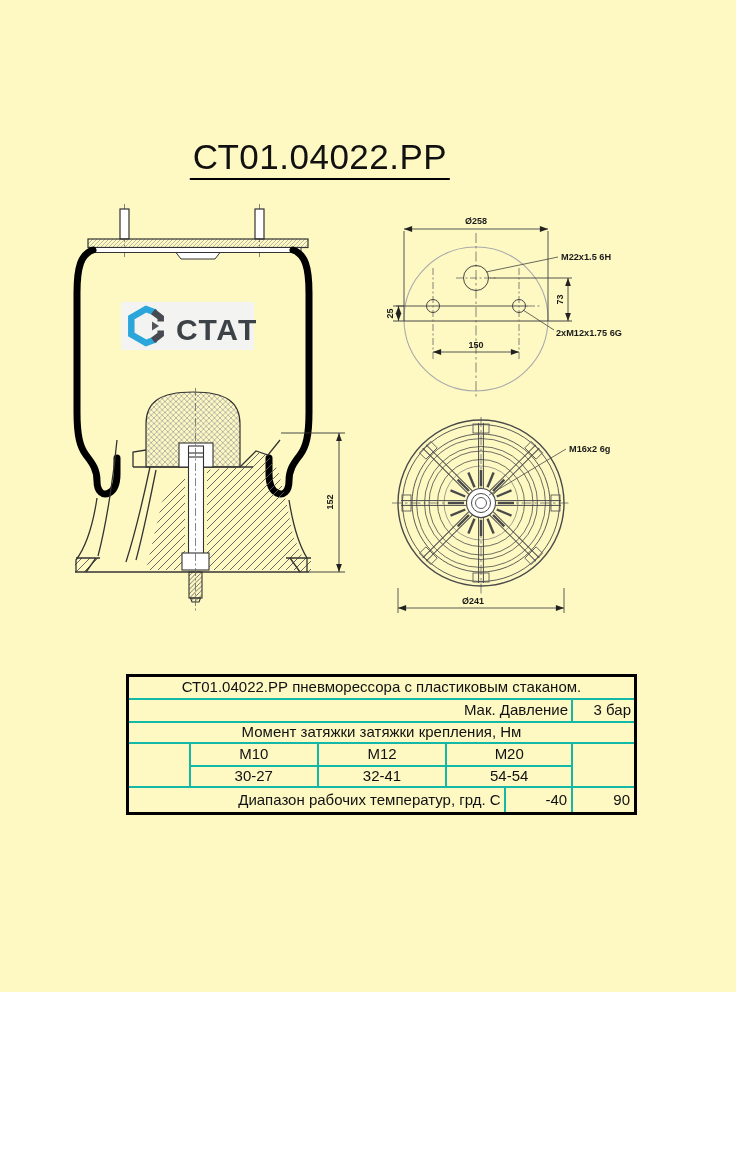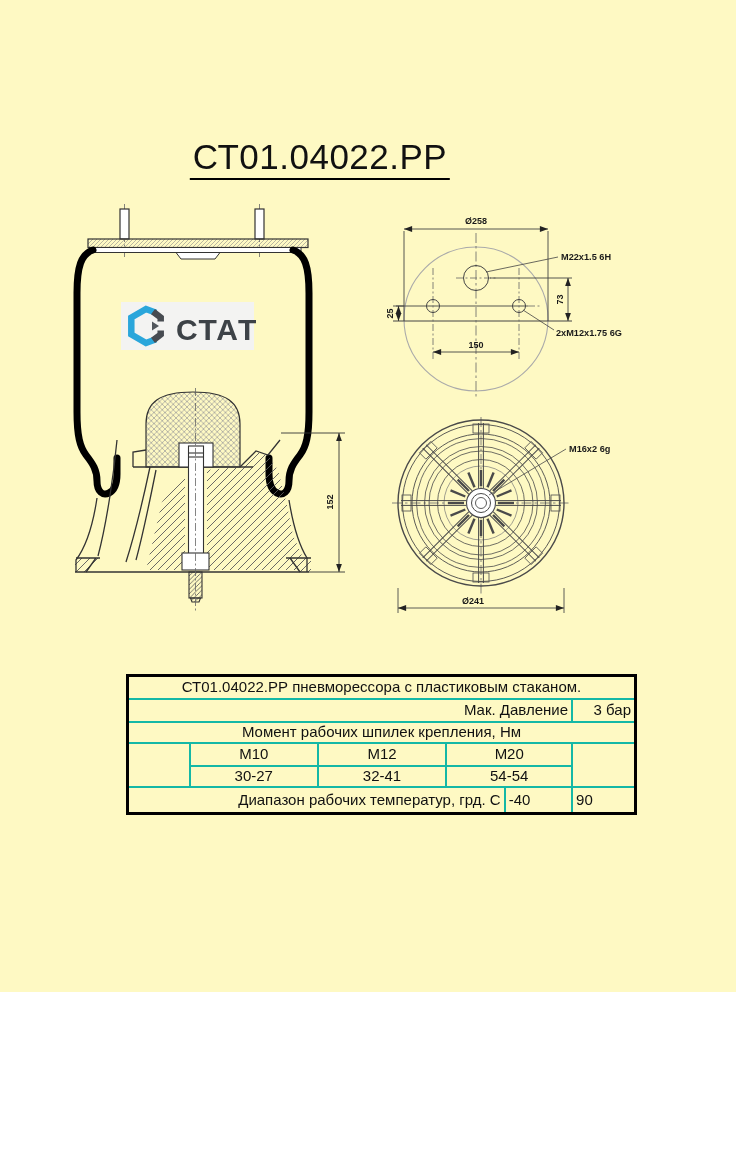--- a/index.html
+++ b/index.html
@@ -12,21 +12,21 @@
   svg text{font-family:"Liberation Sans",sans-serif;fill:#1a1a1a;}
   .dimtxt{font-size:9px;font-weight:600;}
   .lbltxt{font-size:9.2px;font-weight:700;}
   .logotxt{font-size:30px;font-weight:700;fill:#3d4247;letter-spacing:1.5px;}
   table.spec{position:absolute;left:126px;top:674px;width:511px;
              border-collapse:collapse;table-layout:fixed;
              border:3px solid #000;font-size:15px;line-height:1.1;}
   table.spec td{border:2px solid #14b8a6;padding:1px 3px;overflow:hidden;white-space:nowrap;}
   .tc{text-align:center;}
   .tl{text-align:right;padding-left:4px !important;}
-  .tr{padding-right:4px !important;}
+  .tr{text-align:right;padding-right:4px !important;}
 </style>
 </head>
 <body>
 
 <div class="page">
 
   <h1 class="title">СТ01.04022.РР</h1>
 
   <svg class="draw" width="736" height="660" viewBox="0 0 736 660" xmlns="http://www.w3.org/2000/svg">
     <defs>
@@ -217,21 +217,21 @@
     </colgroup>
     <tbody>
         <tr style="height:23px">
       <td colspan="6" class="tc">СТ01.04022.РР пневморессора с пластиковым стаканом.</td>
     </tr>
     <tr style="height:23px">
       <td colspan="5" class="tl">Мак. Давление</td>
       <td class="tl">3 бар</td>
     </tr>
     <tr style="height:21px">
-      <td colspan="6" class="tc">Момент рабочих шпилек крепления, Нм</td>
+      <td colspan="6" class="tc">Момент затяжки затяжки крепления, Нм</td>
     </tr>
     <tr style="height:23px">
       <td rowspan="2"></td>
       <td class="tc">М10</td>
       <td class="tc">М12</td>
       <td colspan="2" class="tc">М20</td>
       <td rowspan="2"></td>
     </tr>
     <tr style="height:21px">
       <td class="tc">30-27</td>

